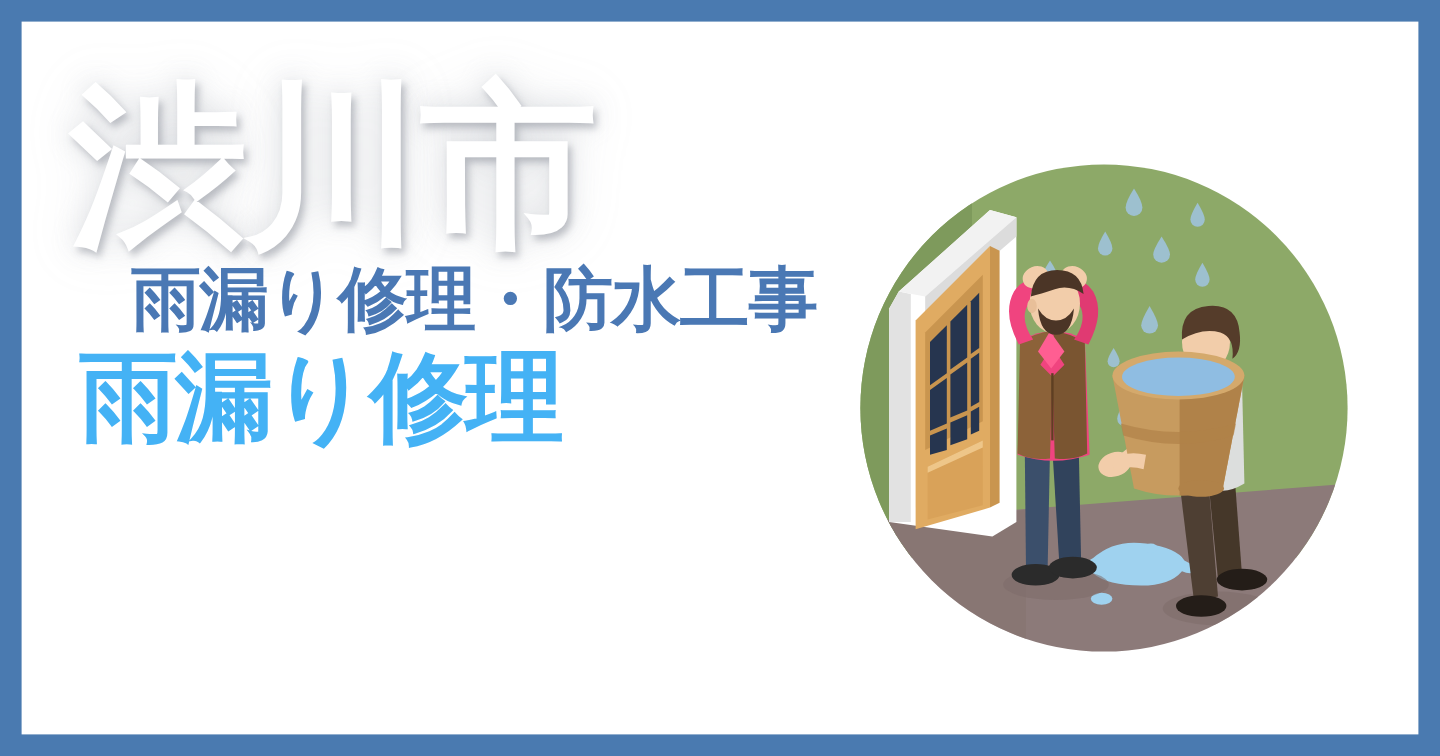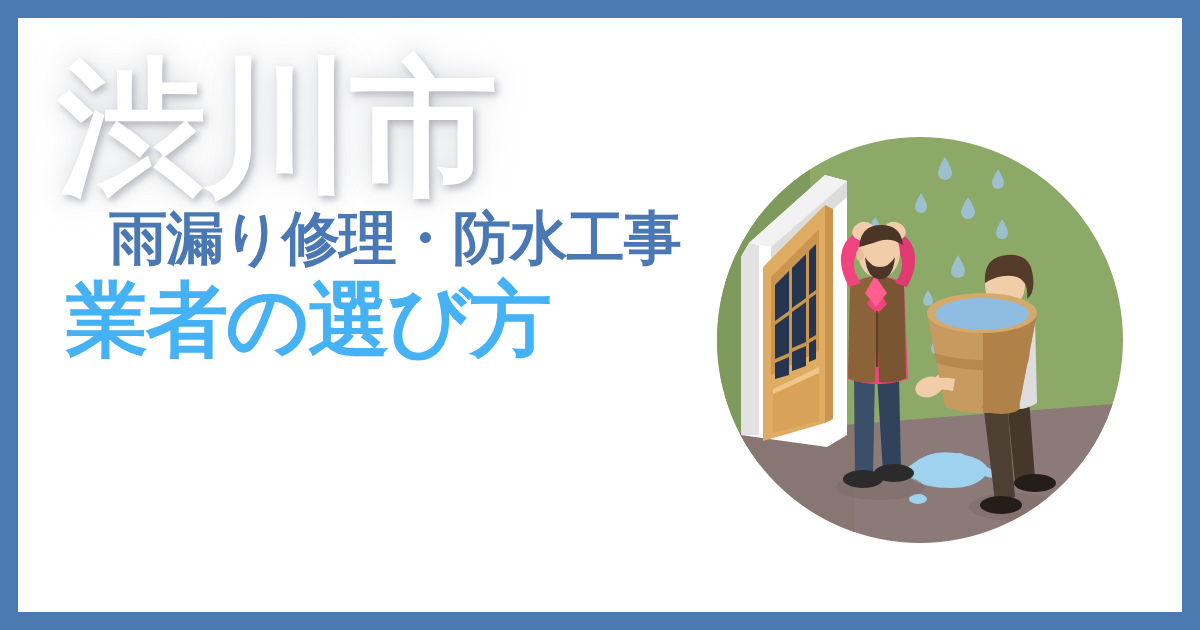--- a/index.html
+++ b/index.html
@@ -22,21 +22,21 @@
     width: 1164px;
     height: 594px;
     background: #ffffff;
     overflow: hidden;
   }
 
   
   .text-block {
     position: absolute;
     left: 40px;
-    top: 36px;
+    top: 48px;
     width: 660px;
   }
   .city-title {
     font-size: 148px;
     line-height: 1.0;
     font-weight: 700;
     color: #ffffff;
     letter-spacing: -2px;
     text-shadow:
       3px 4px 6px rgba(120,125,135,0.42),
@@ -80,21 +80,21 @@
 </style>
 </head>
 <body>
 
 <div id="canvas">
   <div id="inner">
 
     <div class="text-block">
       <div class="city-title">渋川市</div>
       <div class="sub-line">雨漏り修理・防水工事</div>
-      <div class="emph-line">業者の選び方</div>
+      <div class="emph-line">雨漏り修理</div>
     </div>
 
     <div class="illus">
       <svg width="410" height="410" viewBox="0 0 410 410" xmlns="http://www.w3.org/2000/svg">
         <defs>
           <clipPath id="circClip">
             <circle cx="205" cy="205" r="203"></circle>
           </clipPath>
         </defs>
 

